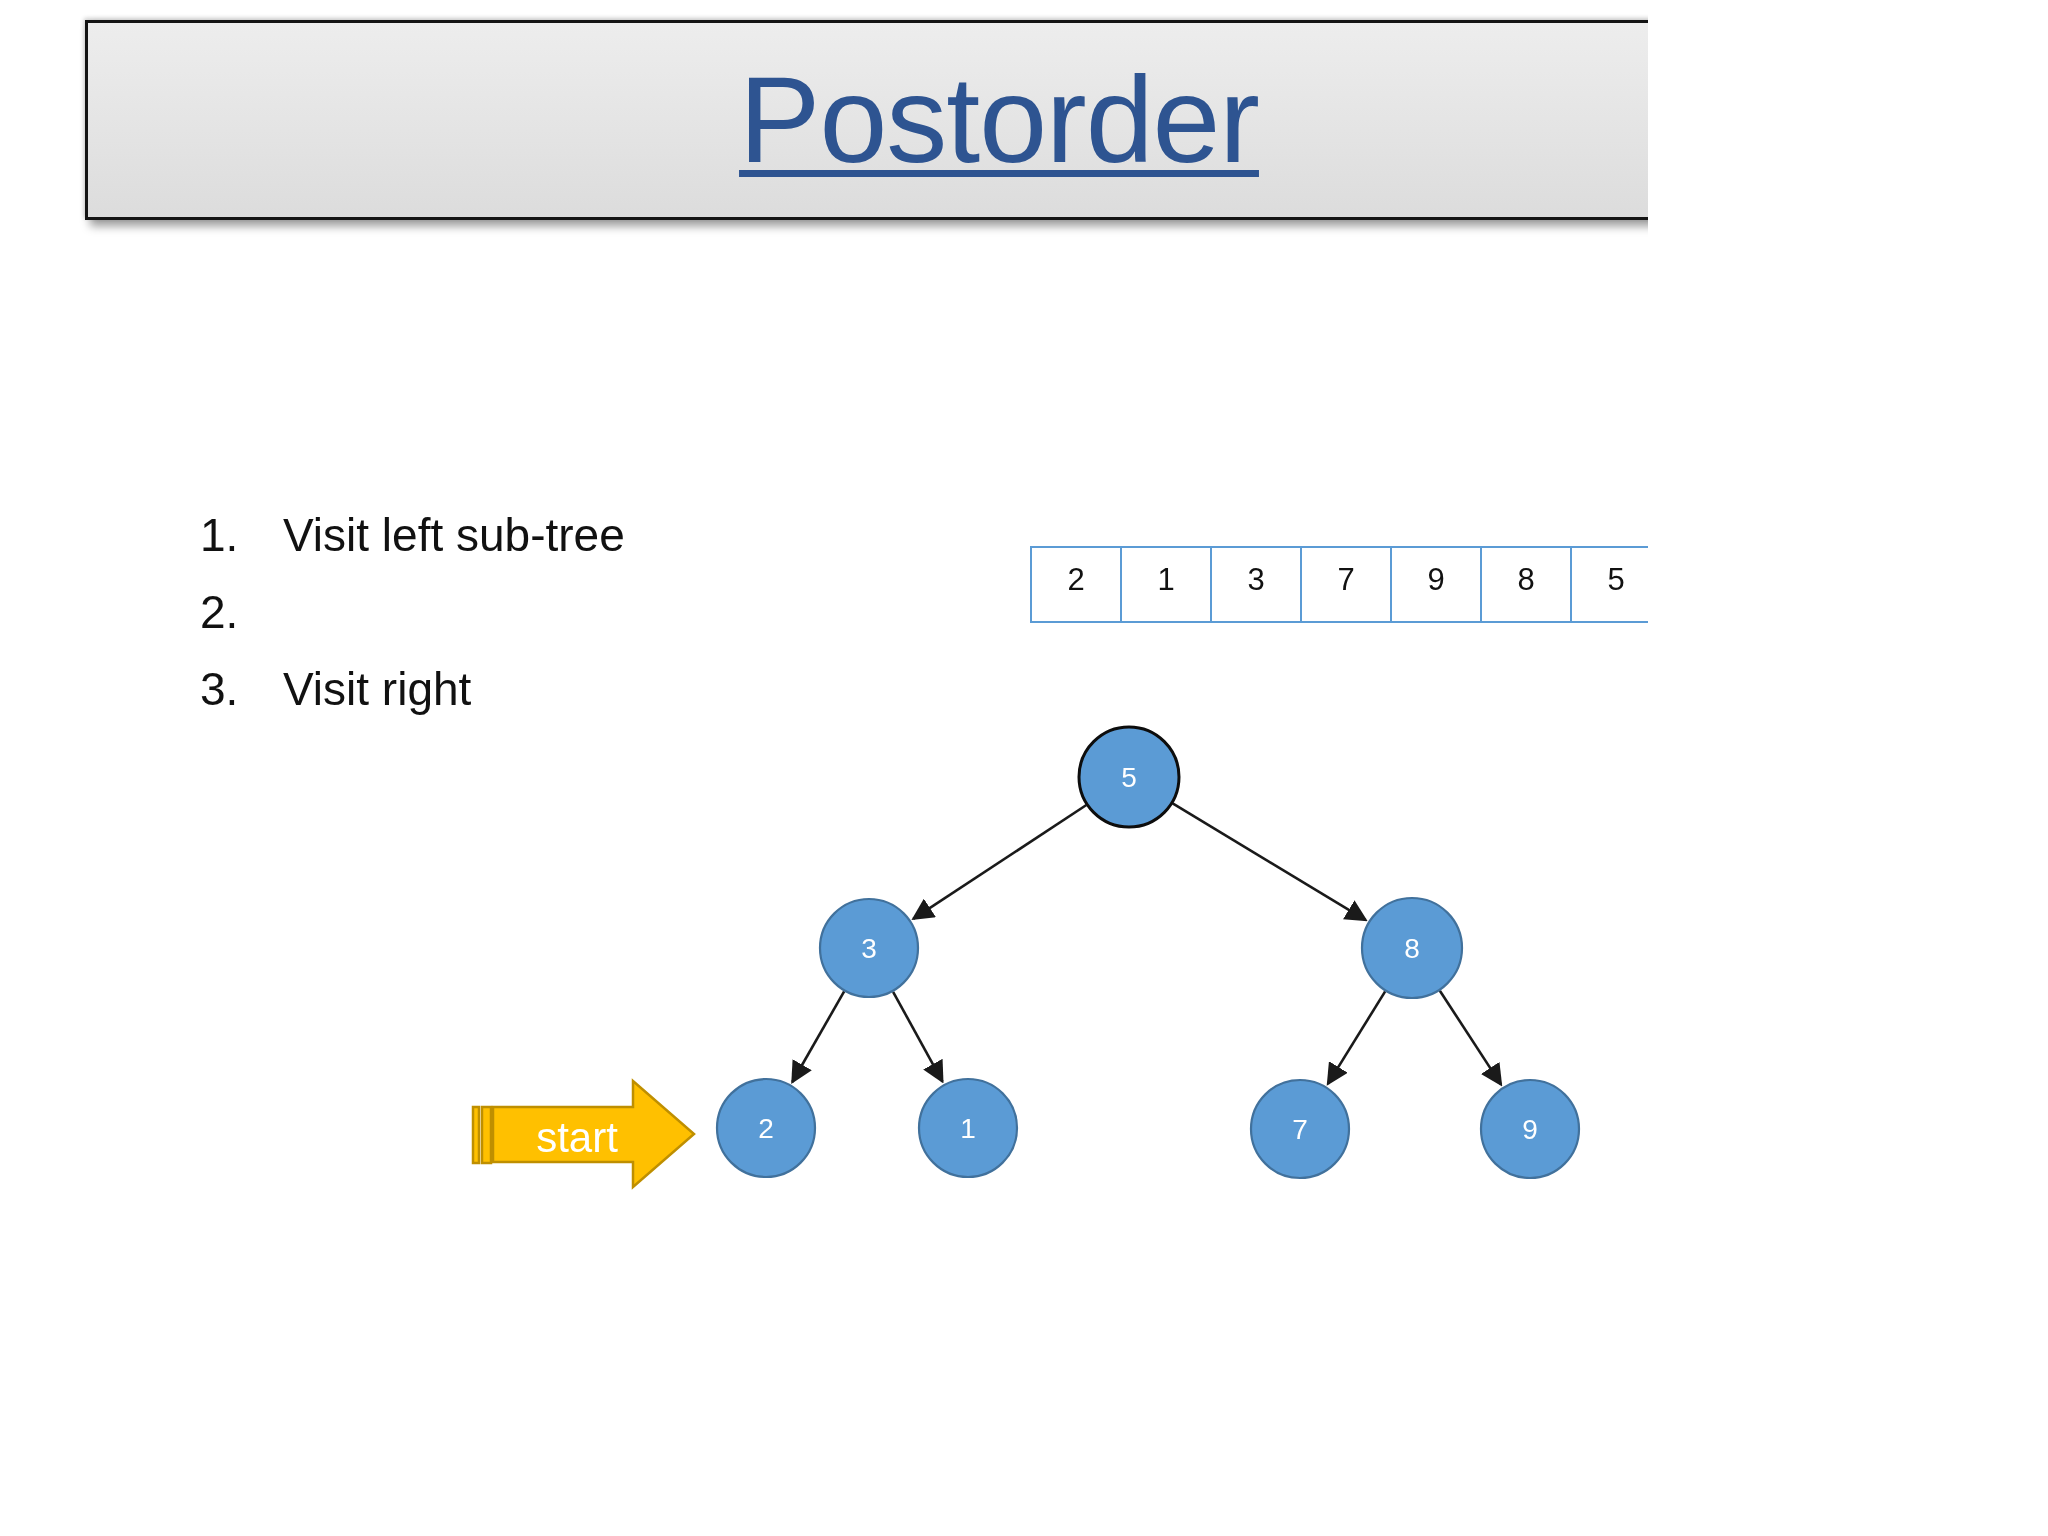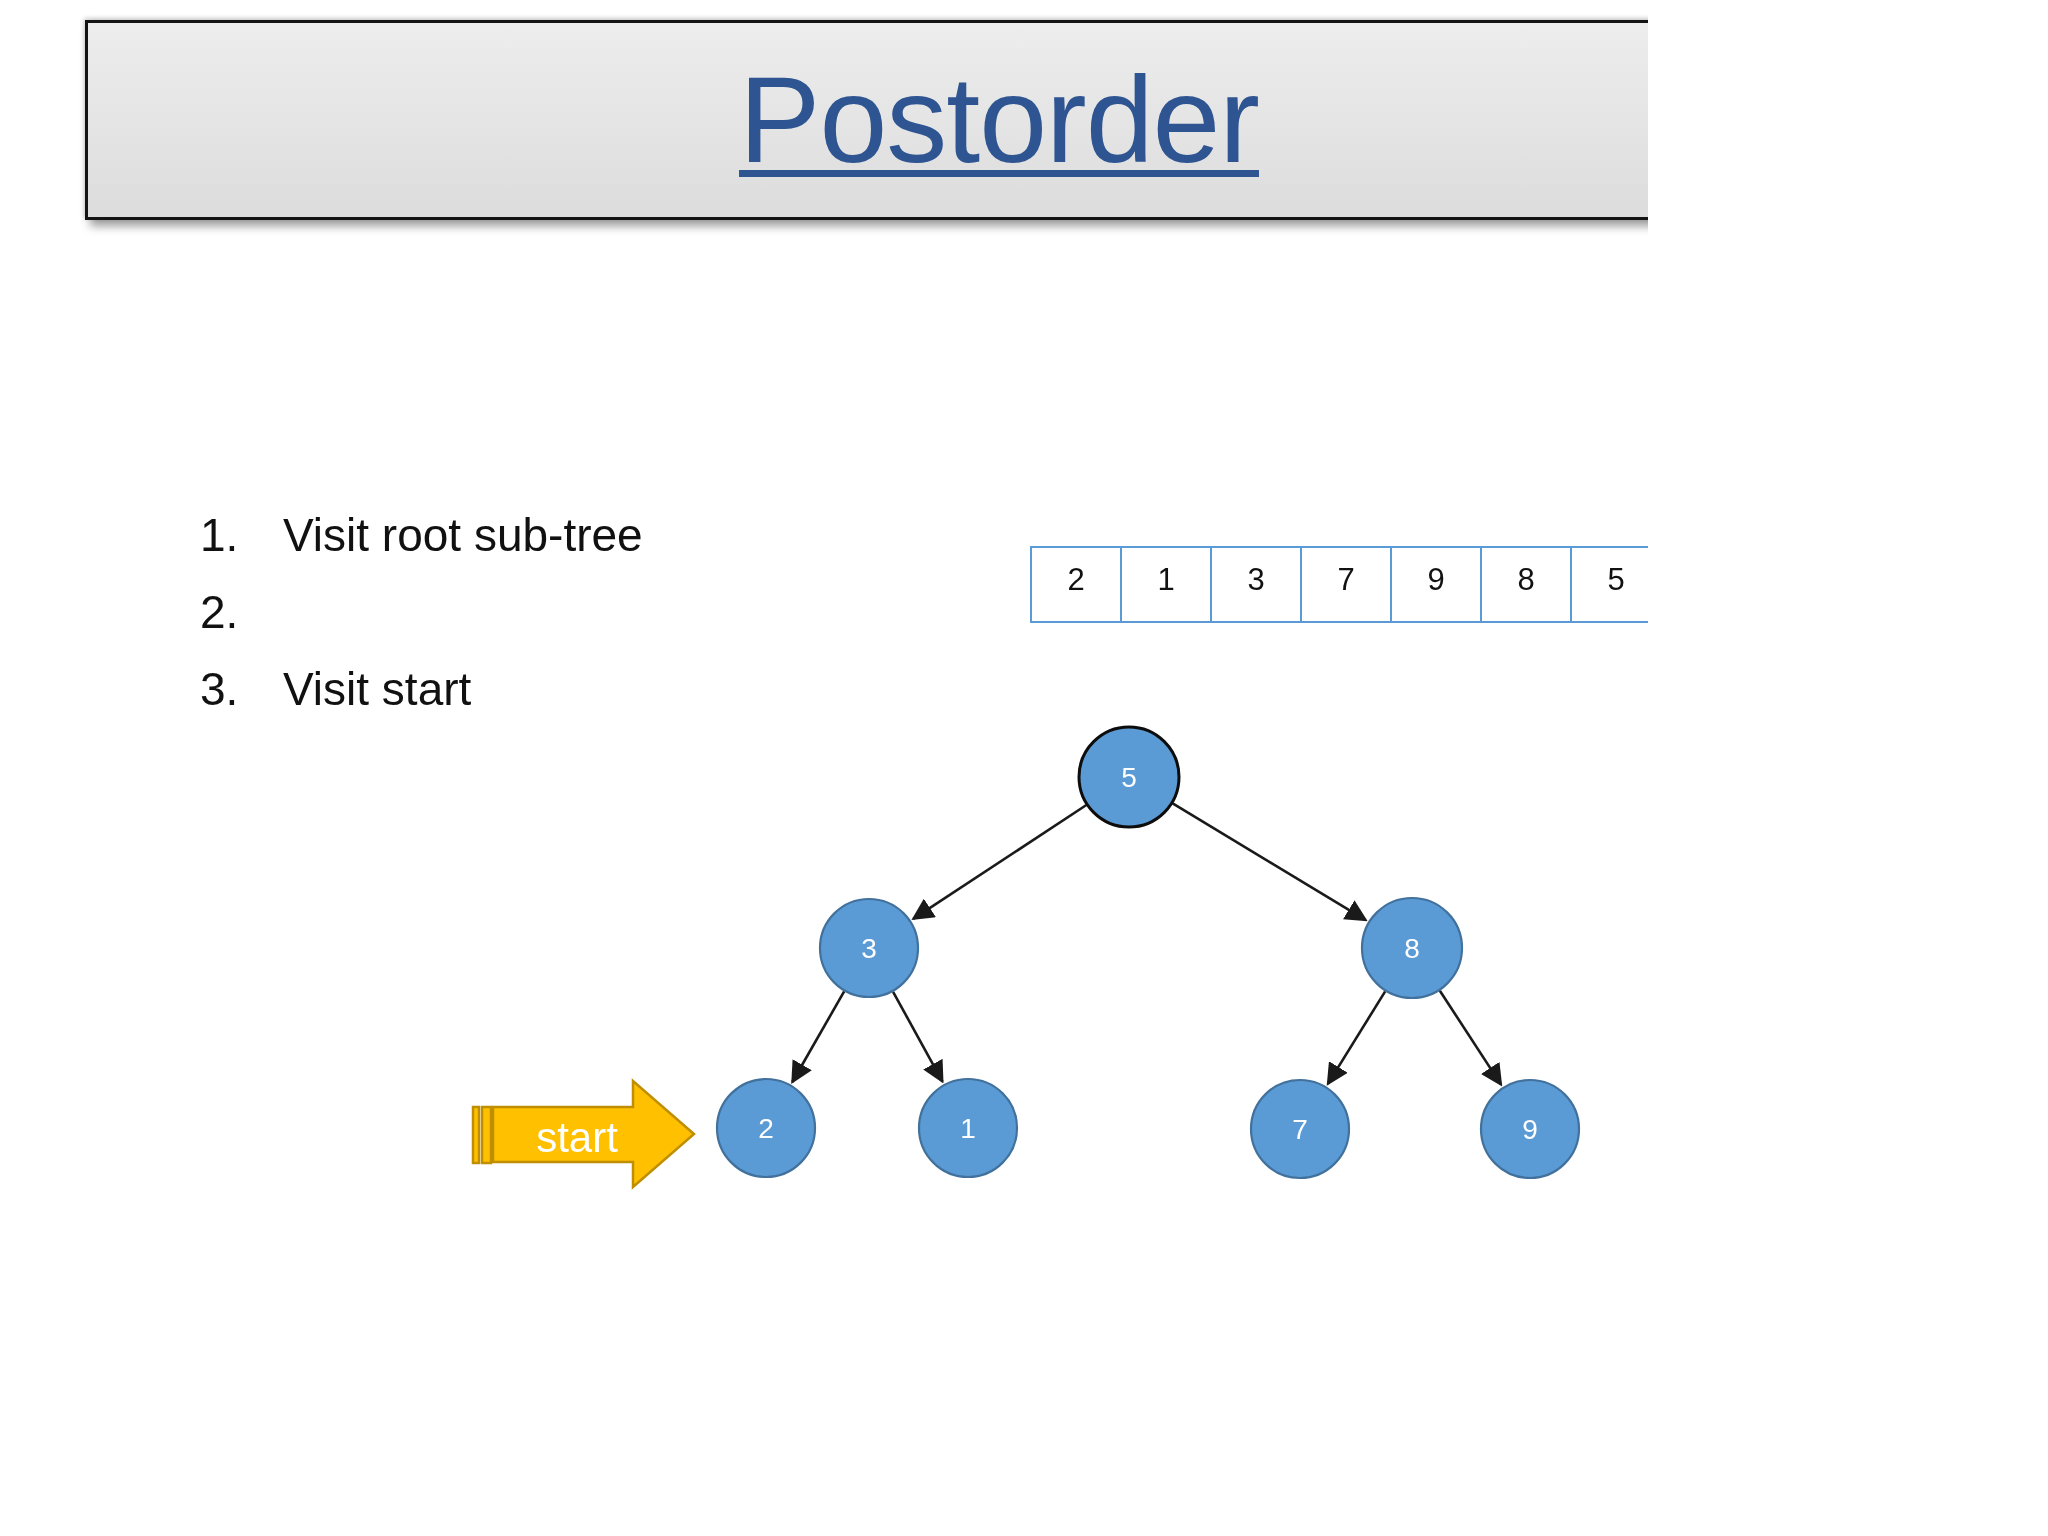--- a/index.html
+++ b/index.html
@@ -101,28 +101,28 @@
 
 <div class="slide">
 
   <div class="banner">
     <h1>Postorder</h1>
   </div>
 
   <div class="steps">
     <div class="step">
       <span class="num">1.</span>
-      <span class="txt">Visit root sub-tree</span>
+      <span class="txt">Visit left sub-tree</span>
     </div>
     <div class="step">
       <span class="num">2.</span>
     </div>
     <div class="step">
       <span class="num">3.</span>
-      <span class="txt">Visit start</span>
+      <span class="txt">Visit right</span>
     </div>
   </div>
 
   <div class="array-row">
     <div class="array-cell">2</div>
     <div class="array-cell">1</div>
     <div class="array-cell">3</div>
     <div class="array-cell">7</div>
     <div class="array-cell">9</div>
     <div class="array-cell">8</div>

